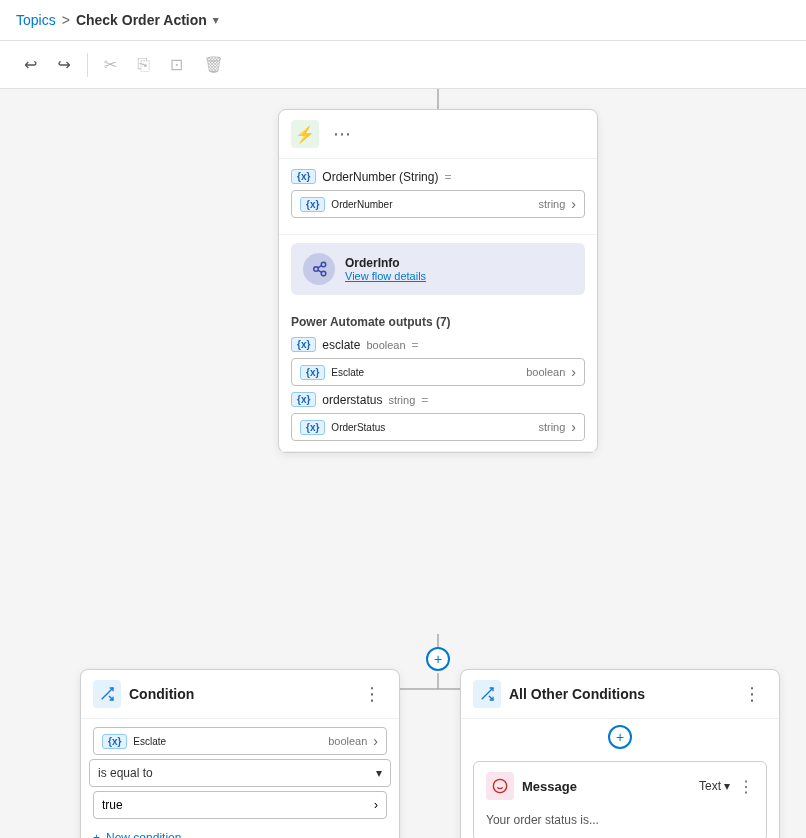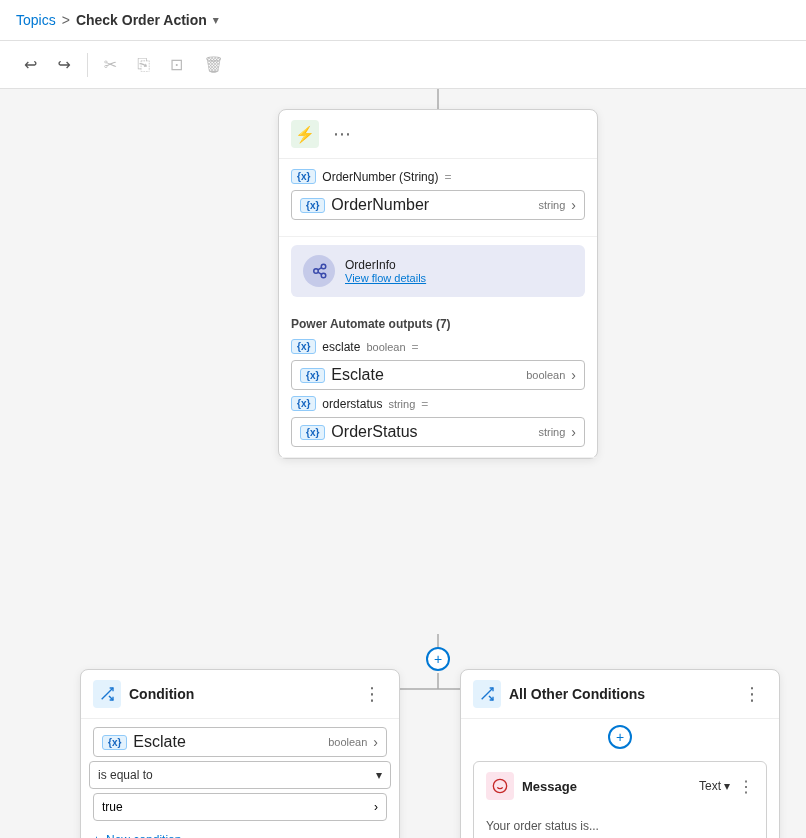--- a/index.html
+++ b/index.html
@@ -181,21 +181,21 @@
       display: flex;
       align-items: center;
       border: 1px solid #c0c0c0;
       border-radius: 4px;
       padding: 5px 8px;
       margin-bottom: 6px;
       background: #fff;
       gap: 6px;
     }
     .input-row-name {
-      font-size: 16px;
+      font-size: 10px;
       color: #222;
       flex: 1;
     }
     .input-row-type {
       font-size: 11px;
       color: #777;
     }
     .input-row-arrow {
       color: #666;
       font-size: 14px;
@@ -220,21 +220,21 @@
       align-items: center;
       justify-content: center;
       color: #3949ab;
       font-size: 14px;
     }
     .flow-info-text {
       flex: 1;
     }
     .flow-name {
       font-size: 12px;
-      font-weight: 400;
+      font-weight: 700;
       color: #222;
     }
     .flow-link {
       font-size: 11px;
       color: #0078d4;
       cursor: pointer;
       text-decoration: underline;
     }
 
     
@@ -341,21 +341,21 @@
       margin: 8px 12px;
       border: 1px solid #d0d0d0;
       border-radius: 6px;
       background: #fff;
       padding: 10px 12px;
     }
     .message-header {
       display: flex;
       align-items: center;
       gap: 8px;
-      margin-bottom: 15px;
+      margin-bottom: 9px;
     }
     .message-icon {
       width: 28px;
       height: 28px;
       background: #fce4ec;
       border-radius: 4px;
       display: flex;
       align-items: center;
       justify-content: center;
       color: #c62828;

